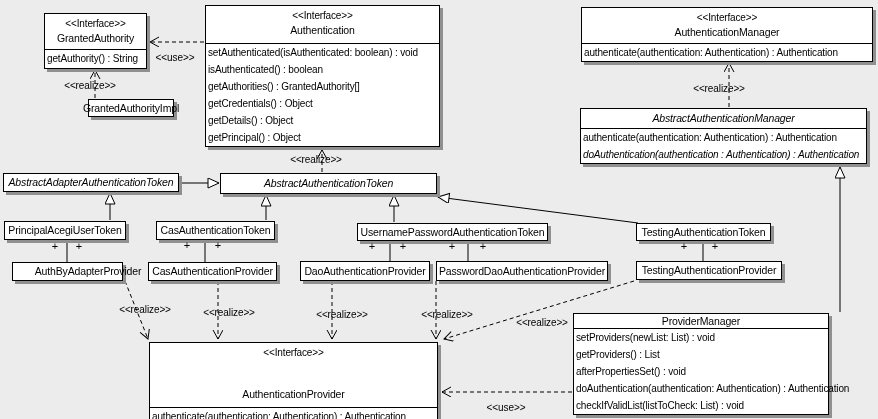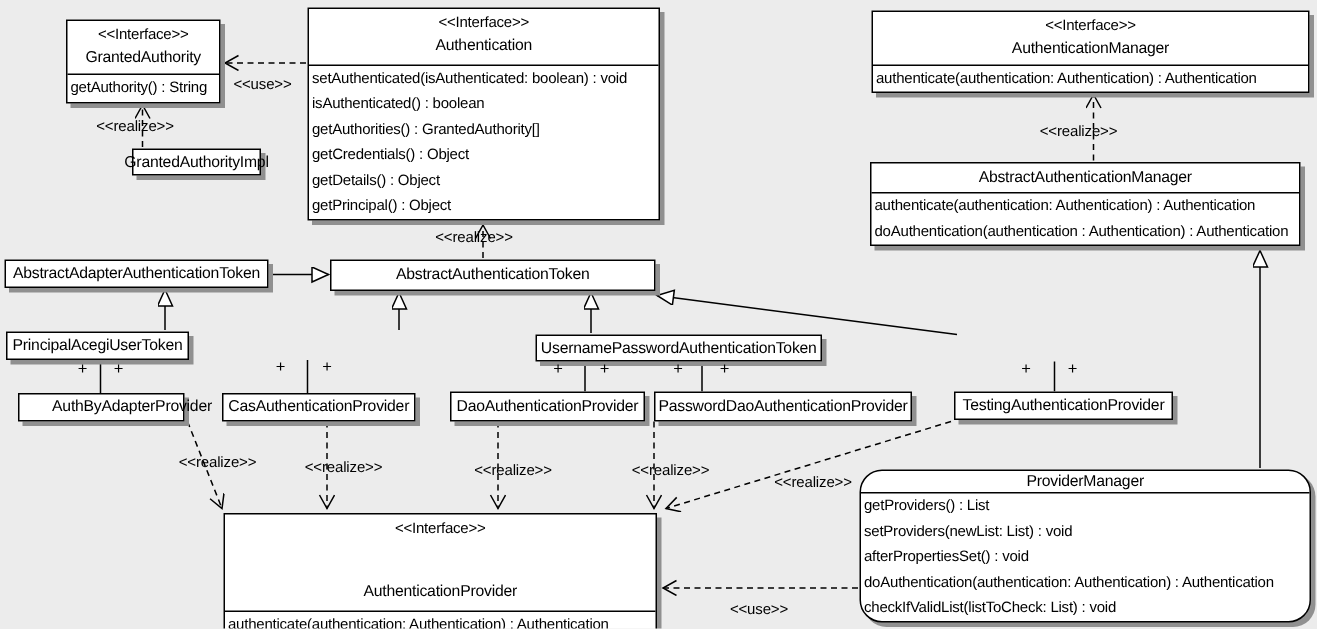--- a/index.html
+++ b/index.html
@@ -38,21 +38,21 @@
   .stereo { padding-top: 5px; height: 14px; }
   .title  { height: 16px; font-size: 10.5px; }
   .title-only {
     display: flex;
     align-items: center;
     justify-content: center;
     height: 100%;
     white-space: nowrap;
     font-size: 10.5px;
   }
-  .italic { }
+  .italic { font-style: italic; }
   .methods { border-top: 1px solid #000; }
   .m {
     white-space: nowrap;
     overflow: visible;
     padding-left: 2px;
     display: flex;
     align-items: center;
   }
   .edge-label {
     position: absolute;
@@ -162,45 +162,51 @@
     <div class="title-only italic">AbstractAdapterAuthenticationToken</div>
   </div>
 
   <div class="uml-box" style="left:220px; top:173px; width:217px; height:21px;">
     <div class="title-only italic">AbstractAuthenticationToken</div>
   </div>
 
   <div class="uml-box" style="left:4px; top:221px; width:122px; height:19px;">
     <div class="title-only">PrincipalAcegiUserToken</div>
   </div>
+  <div class="uml-box" style="left:156px; top:221px; width:119px; height:19px;">
+    <div class="title-only">CasAuthenticationToken</div>
+  </div>
   <div class="uml-box" style="left:357px; top:223px; width:191px; height:18px;">
     <div class="title-only">UsernamePasswordAuthenticationToken</div>
   </div>
+  <div class="uml-box" style="left:636px; top:223px; width:135px; height:18px;">
+    <div class="title-only">TestingAuthenticationToken</div>
+  </div>
 
   <div class="uml-box" style="left:12px; top:262px; width:111px; height:19px;padding-left:41px;">
     <div class="title-only">AuthByAdapterProvider</div>
   </div>
   <div class="uml-box" style="left:148px; top:262px; width:129px; height:19px;">
     <div class="title-only">CasAuthenticationProvider</div>
   </div>
   <div class="uml-box" style="left:300px; top:261px; width:130px; height:20px;">
     <div class="title-only">DaoAuthenticationProvider</div>
   </div>
   <div class="uml-box" style="left:436px; top:261px; width:172px; height:20px;">
     <div class="title-only">PasswordDaoAuthenticationProvider</div>
   </div>
   <div class="uml-box" style="left:636px; top:261px; width:146px; height:19px;">
     <div class="title-only">TestingAuthenticationProvider</div>
   </div>
 
-  <div class="uml-box" style="left:573px; top:313px; width:301px;border-radius:15px;">
+  <div class="uml-box" style="left:573px; top:313px; width:256px;">
     <div class="title" style="height:14px; line-height:15px;">ProviderManager</div>
     <div class="methods">
+      <div class="m" style="height:17px;">setProviders(newList: List) : void</div>
       <div class="m" style="height:17px;">getProviders() : List</div>
-      <div class="m" style="height:17px;">setProviders(newList: List) : void</div>
       <div class="m" style="height:17px;">afterPropertiesSet() : void</div>
       <div class="m" style="height:17px;">doAuthentication(authentication: Authentication) : Authentication</div>
       <div class="m" style="height:17px;">checkIfValidList(listToCheck: List) : void</div>
     </div>
   </div>
 
   <div class="uml-box" style="left:149px; top:342px; width:289px;">
     <div class="stereo">&lt;&lt;Interface&gt;&gt;</div>
     <div class="title" style="height:18px;margin-top:27px;">AuthenticationProvider</div>
     <div class="methods">

